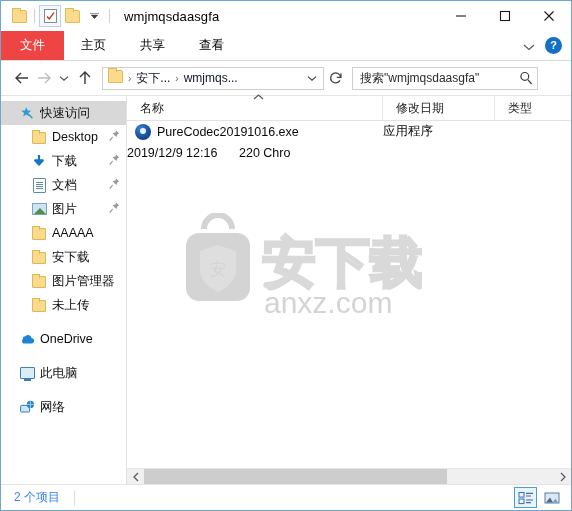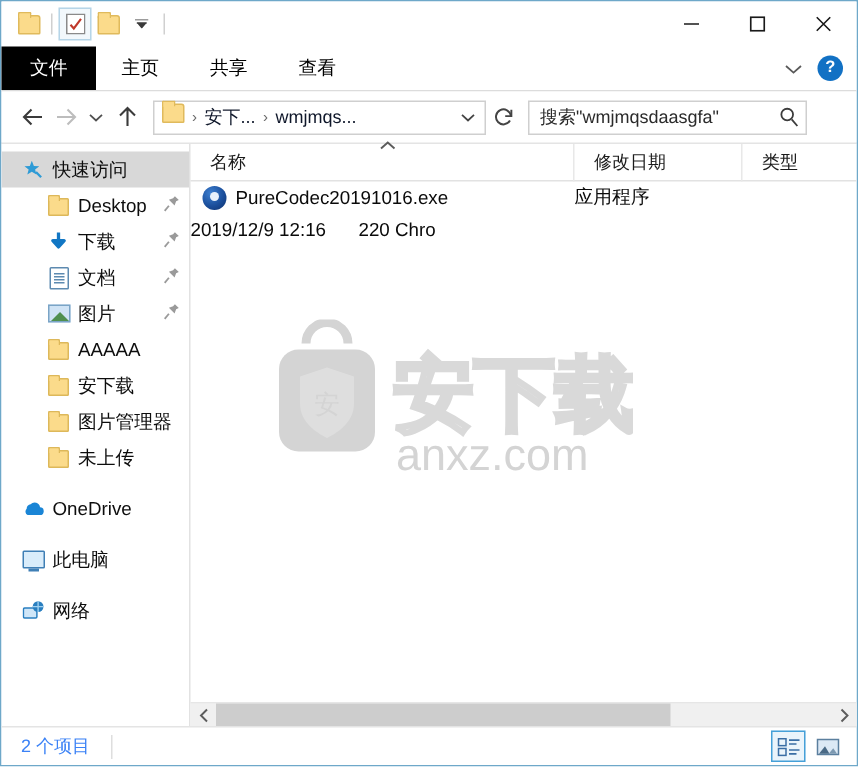--- a/index.html
+++ b/index.html
@@ -71,21 +71,21 @@
     background: #ffffff;
     border-bottom: 1px solid #dcdcdc;
   }
   .tab {
     display: flex; align-items: center; justify-content: center;
     font-size: 12.5px; color: #000;
     padding: 0 17px;
     white-space: nowrap;
   }
   .tab.file {
-    background: #000000; color: #ffffff;
+    background: #ef4444; color: #ffffff;
     padding: 0 19px; font-size: 12.5px;
   }
   .ribbon-right { margin-left: auto; display: flex; align-items: center; gap: 10px; padding-right: 9px; }
   .chev-down { color: #5a5a5a; }
   .help-ico {
     width: 17px; height: 17px; border-radius: 50%;
     background: #1271c4; color: #fff;
     font-size: 11px; font-weight: bold;
     display: flex; align-items: center; justify-content: center;
     line-height: 1;
@@ -158,21 +158,21 @@
     font-size: 12.5px; color: #0d0d0d;
     padding-right: 2px; position: relative;
     white-space: nowrap;
   }
   .nav-item .label { overflow: hidden; }
   .nav-item.sel { background: #d8d8d8; }
   .ni-ico {
     width: 16px; height: 16px; margin-right: 5px;
     flex: 0 0 16px; display: flex; align-items: center; justify-content: center;
   }
-  .lvl0 { padding-left: 13px; }
+  .lvl0 { padding-left: 18px; }
   .lvl1 { padding-left: 30px; }
   .pin {
     position: absolute; right: 6px; top: 5px;
     color: #9a9a9a;
   }
   .nav-gap { height: 10px; }
 
   
   .ico-star { color: #2e9bd6; }
   .ico-folder {
@@ -340,20 +340,21 @@
       <span class="qat-icon">
         <span class="folder-ico"></span>
       </span>
       <span class="qat-icon">
         <svg width="9" height="6" viewBox="0 0 9 6">
           <path d="M0 0 H9 M1.2 2.3 H7.8 M4.5 5.4 L2.2 2.6 H6.8 Z" stroke="#3a3a3a" stroke-width="1" fill="#3a3a3a"></path>
         </svg>
       </span>
       <span class="qat-sep"></span>
     </div>
+    <div class="win-title">wmjmqsdaasgfa</div>
     <div class="caption-btns">
       <div class="cap-btn">
         <svg width="12" height="12" viewBox="0 0 12 12">
             <path d="M1 6 H11" stroke="#1a1a1a" stroke-width="1.1"></path>
           </svg>
       </div>
       <div class="cap-btn">
         <svg width="12" height="12" viewBox="0 0 12 12">
             <rect x="1.5" y="1.5" width="9" height="9" fill="none" stroke="#1a1a1a" stroke-width="1.1"></rect>
           </svg>

